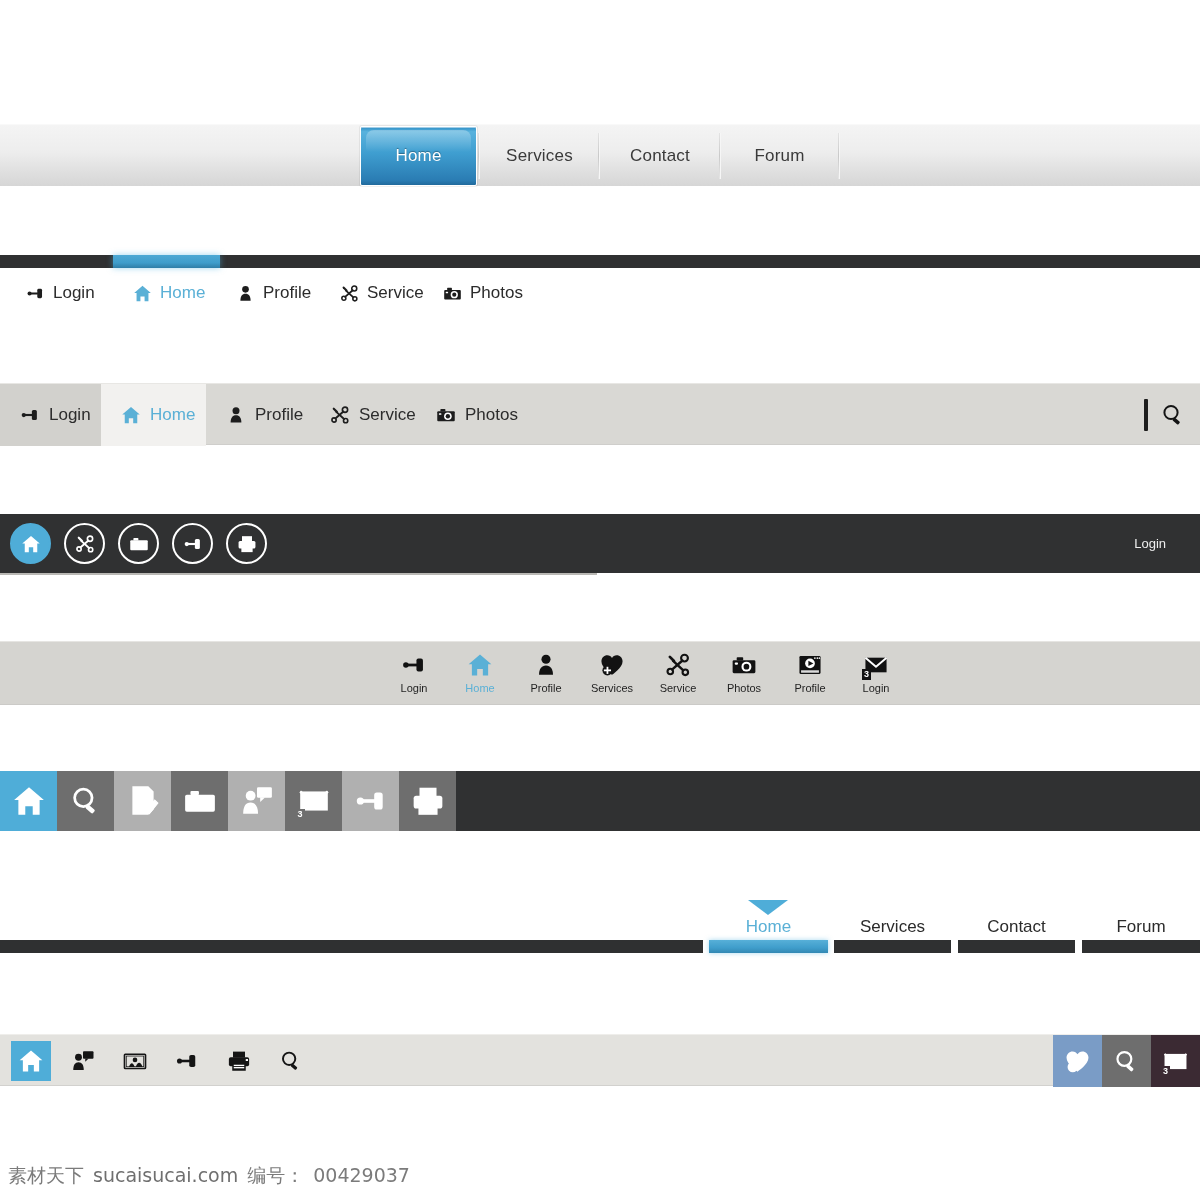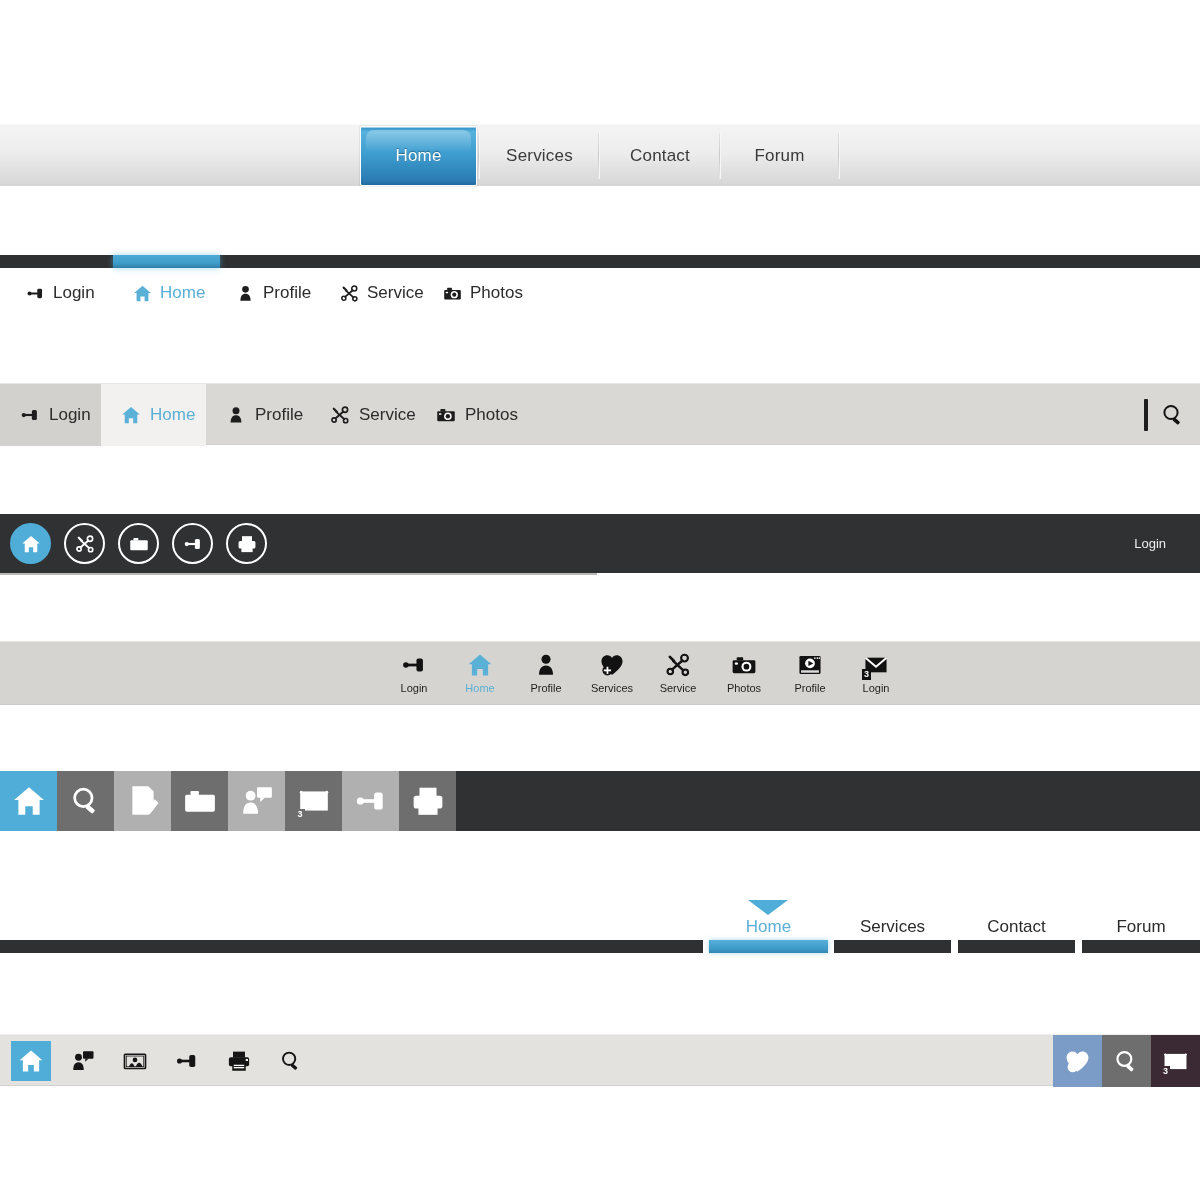--- a/index.html
+++ b/index.html
@@ -675,14 +675,20 @@
             <svg width="27" height="27" viewBox="0 0 32 32">
               <rect x="3" y="7" width="26" height="18" fill="#ffffff"></rect>
               <path d="M3 7 L16 18 L29 7" fill="none" stroke="#ffffff" stroke-width="2.4"></path>
             </svg>
             <span style="position:absolute;left:-1px;bottom:-2px;background:#3b2a33;color:#fff;font-size:9px;font-weight:bold;line-height:11px;padding:0 2px;font-family:'Liberation Sans',sans-serif;">3</span>
           </span>
         </div>
       </div>
   </div>
 
+  <div id="watermark">
+    <span>素材天下</span>
+    <span class="wm-site">sucaisucai.com</span>
+    <span>编号：</span>
+    <span>00429037</span>
+  </div>
 
 </div>
 
 </body></html>

